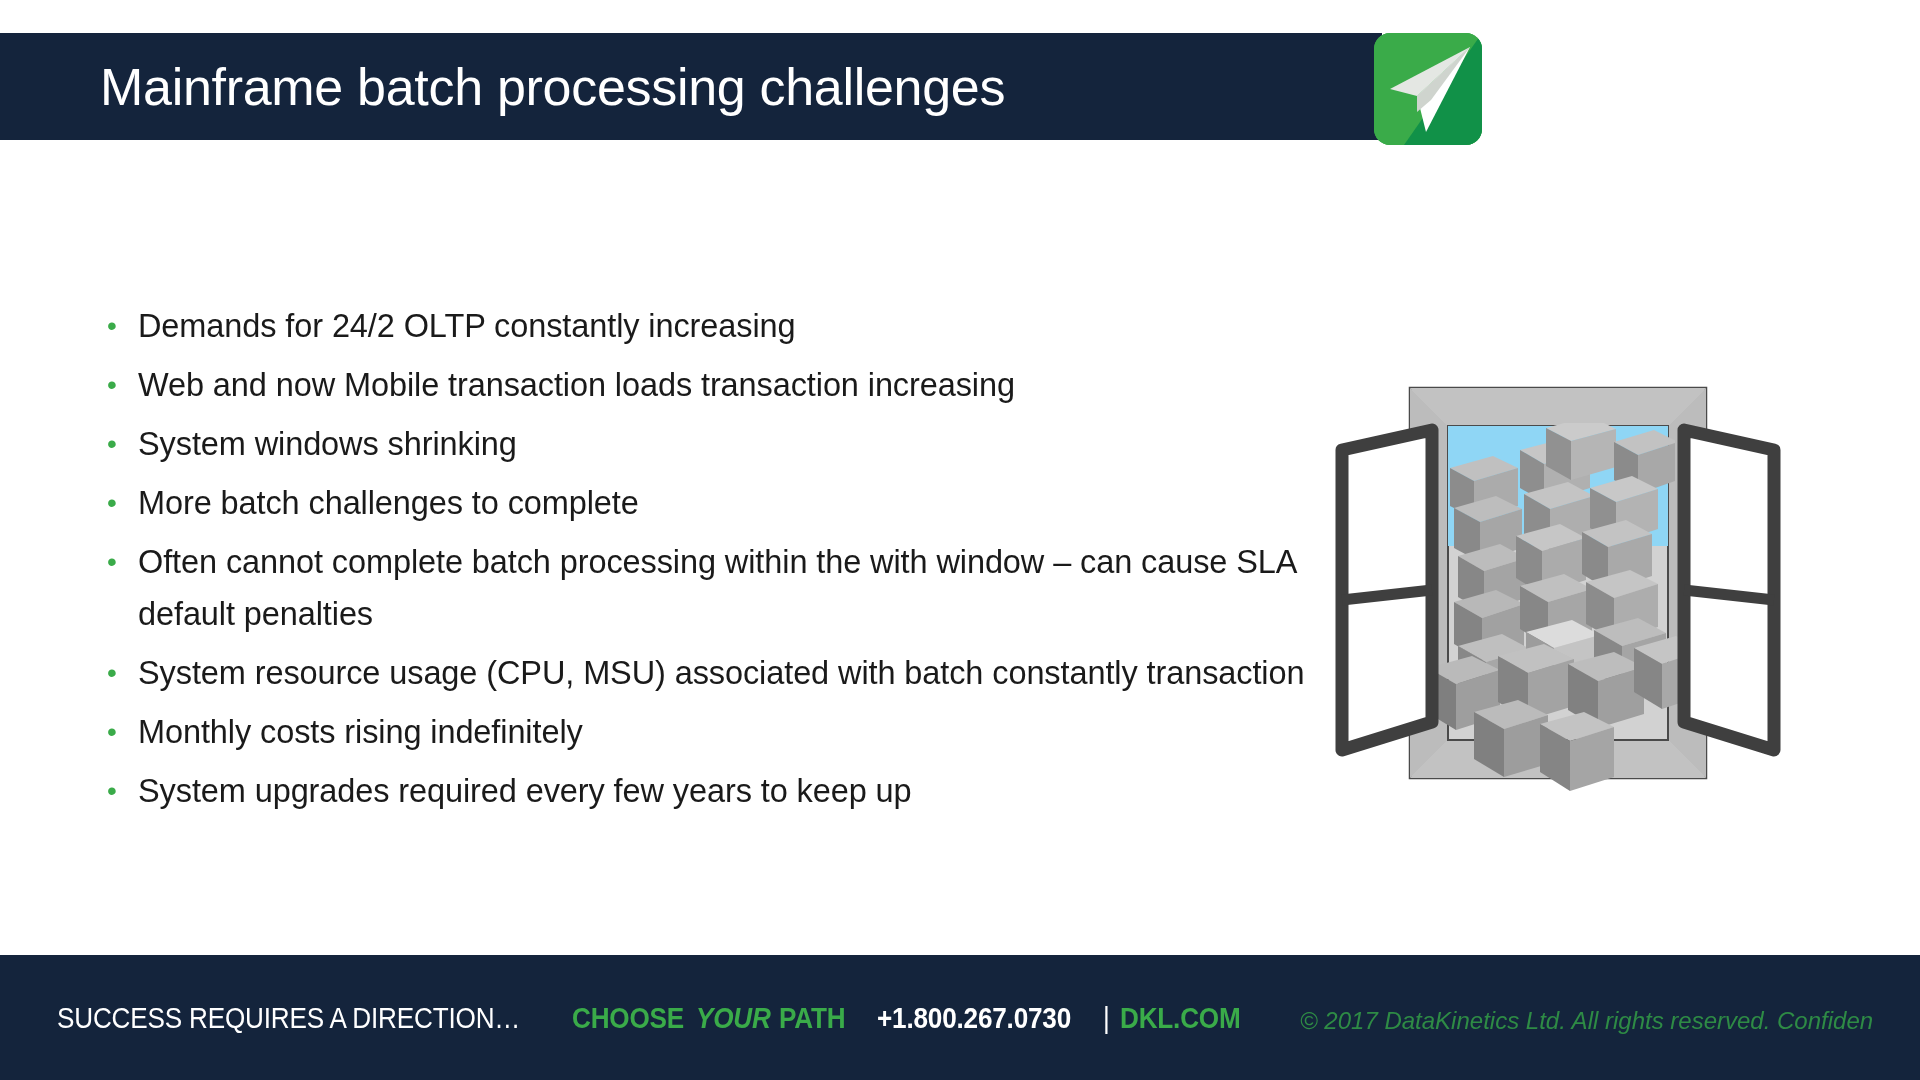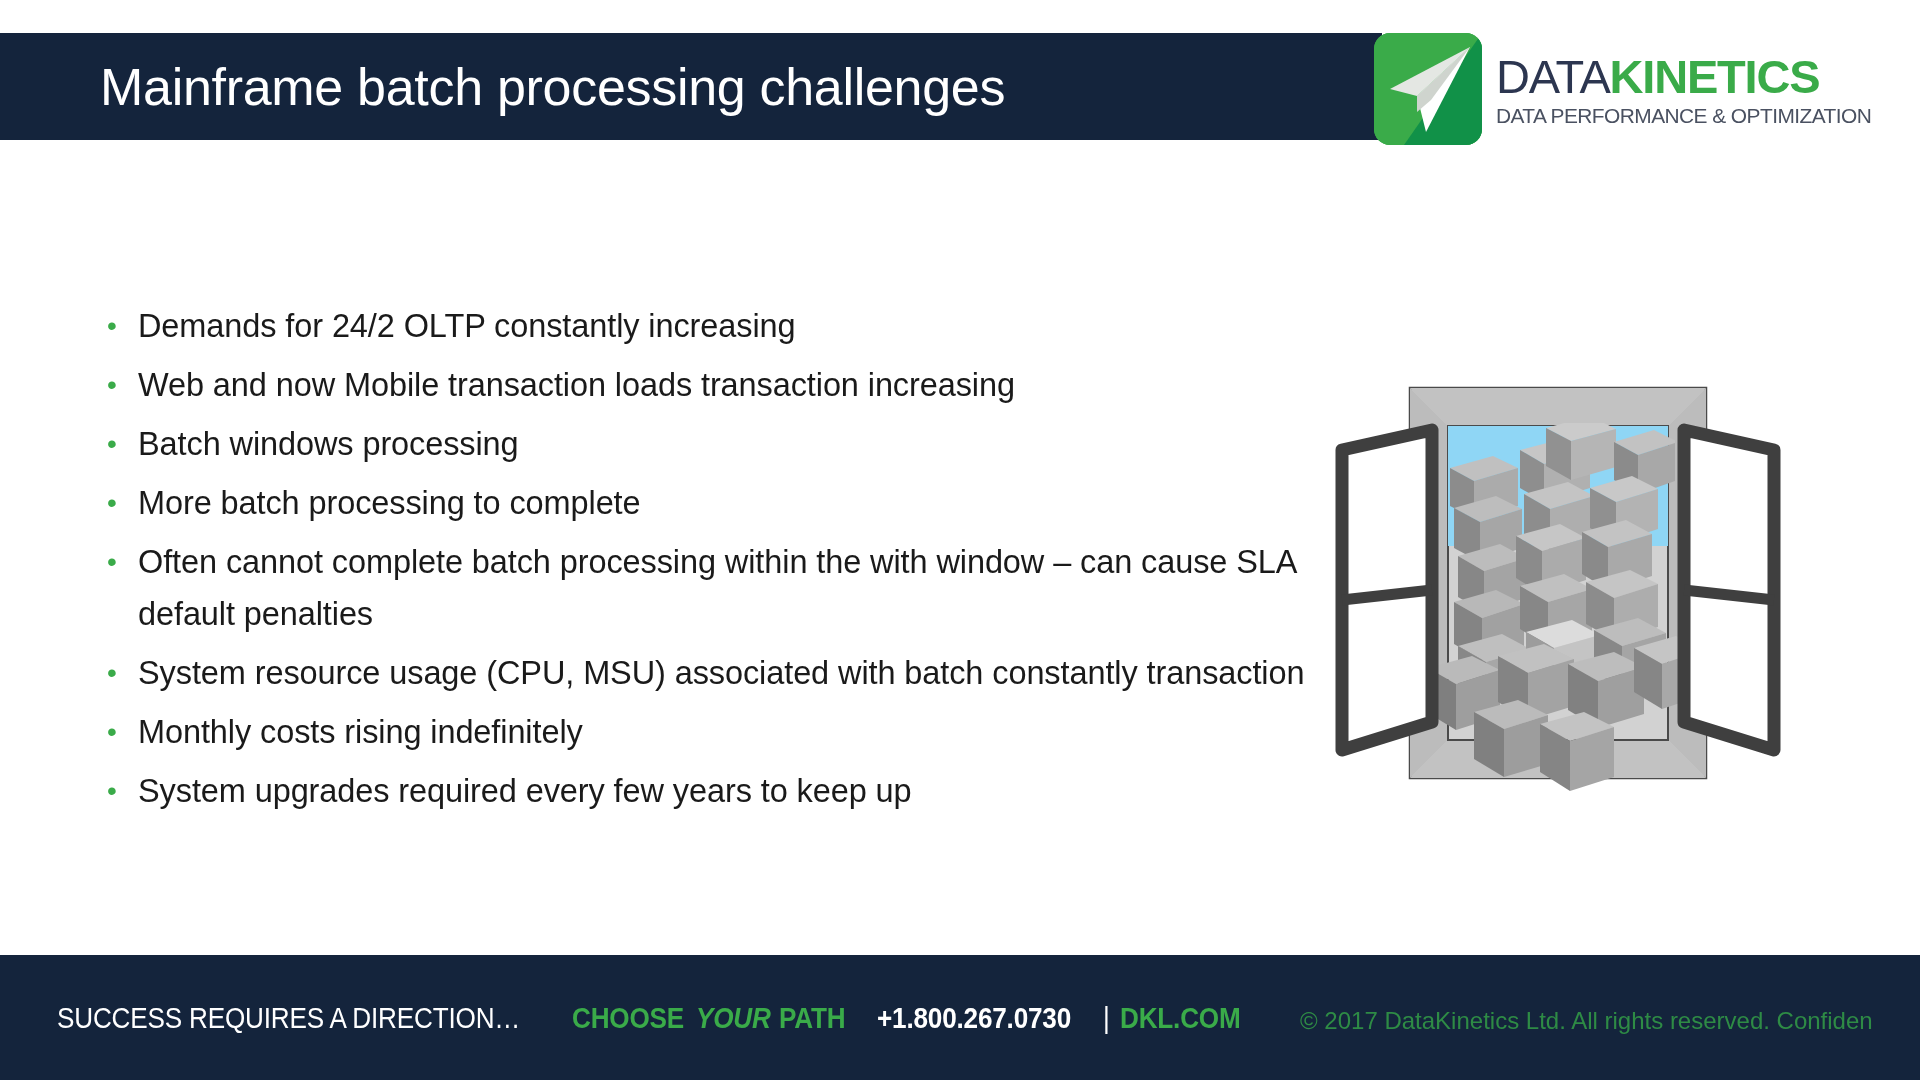--- a/index.html
+++ b/index.html
@@ -173,20 +173,21 @@
   .ft-sep     { color: #ffffff; font-weight: 400; margin-left: 10px; }
   .ft-url     { color: #3aab49; font-weight: 700; margin-left: 10px; }
 
   #footer-right {
     position: absolute;
     left: 1300px;
     top: 1008px;
     font-size: 24px;
     line-height: 26px;
     color: #2e8b45;
+    font-style: italic;
     white-space: nowrap;
   }
 </style>
 </head>
 <body>
 
 <div id="slide">
 
   <div id="header-bar"></div>
   <div id="slide-title">Mainframe batch processing challenges</div>
@@ -194,46 +195,42 @@
   <div id="logo">
     <div id="logo-mark">
       <svg width="108" height="112" viewBox="0 0 108 112" xmlns="http://www.w3.org/2000/svg">
         <rect x="0" y="0" width="108" height="112" fill="#3aab49"></rect>
         <path d="M108 0 L108 112 L30 112 Z" fill="#119148"></path>
         <path d="M96 14 L16 56 L43 63 Z" fill="#e4e7e3"></path>
         <path d="M96 14 L43 63 L52 99 Z" fill="#ffffff"></path>
         <path d="M96 14 L43 63 L43 79 L57 67 Z" fill="#cfd4ce"></path>
       </svg>
     </div>
-    <div id="logo-type">
-      <span class="logo-word"><span class="lw-data">DATA</span><span class="lw-kinetics">KINETICS</span></span>
-      <span id="logo-tagline">DATA PERFORMANCE &amp; OPTIMIZATION</span>
-    </div>
   </div>
 
   <div id="bullets">
 
     <div class="bullet-row">
       <div class="bullet-dot">•</div>
       <div class="bullet-text">Demands for 24/2 OLTP constantly increasing</div>
     </div>
 
     <div class="bullet-row">
       <div class="bullet-dot">•</div>
       <div class="bullet-text">Web and now Mobile transaction loads transaction increasing</div>
     </div>
 
     <div class="bullet-row">
       <div class="bullet-dot">•</div>
-      <div class="bullet-text">Batch windows processing</div>
-    </div>
-
-    <div class="bullet-row">
-      <div class="bullet-dot">•</div>
-      <div class="bullet-text">More batch processing to complete</div>
+      <div class="bullet-text">System windows shrinking</div>
+    </div>
+
+    <div class="bullet-row">
+      <div class="bullet-dot">•</div>
+      <div class="bullet-text">More batch challenges to complete</div>
     </div>
 
     <div class="bullet-row">
       <div class="bullet-dot">•</div>
       <div class="bullet-text">Often cannot complete batch processing within the with window – can cause SLA default penalties</div>
     </div>
 
     <div class="bullet-row">
       <div class="bullet-dot">•</div>
       <div class="bullet-text">System resource usage (CPU, MSU) associated with batch constantly transaction</div>

